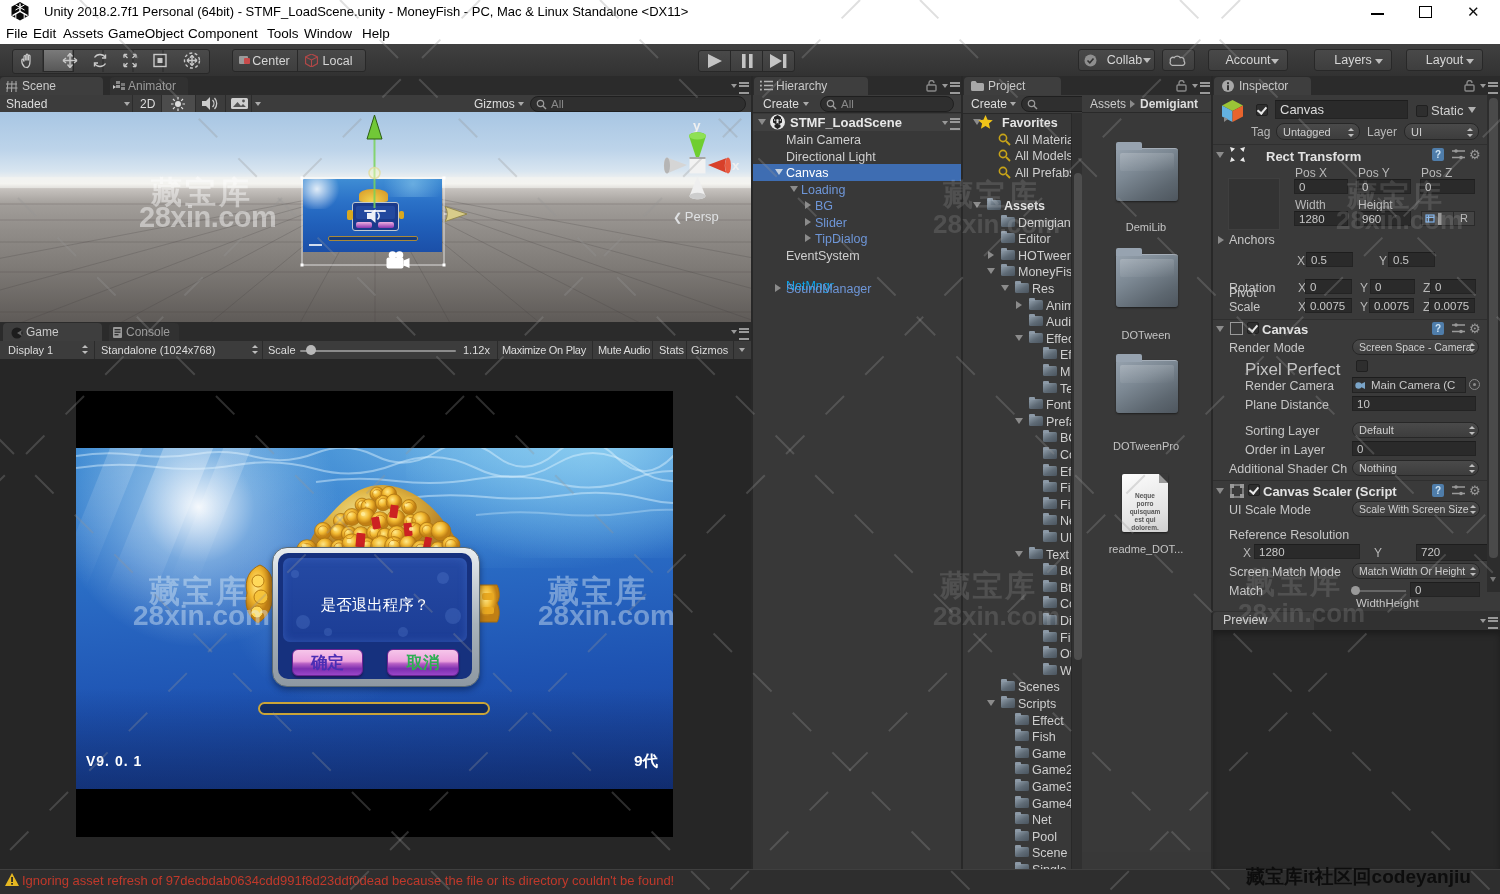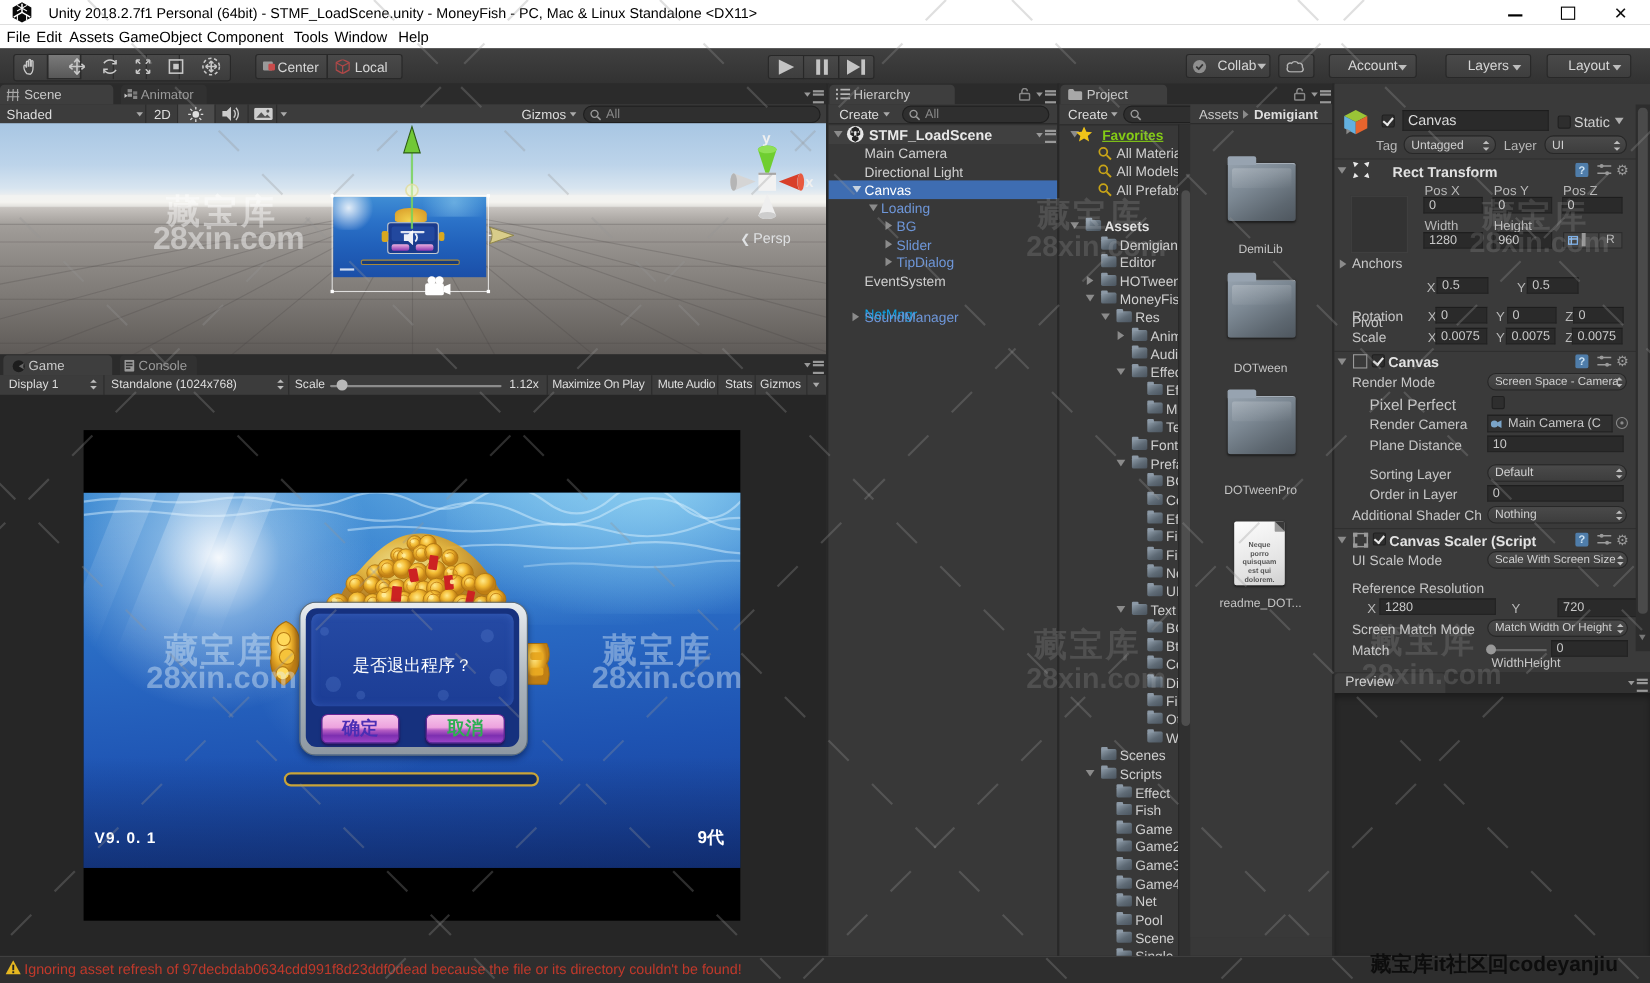--- a/index.html
+++ b/index.html
@@ -587,21 +587,21 @@
           <path d="M6.5 0 L8.3 4.1 L12.8 4.5 L9.4 7.4 L10.4 11.8 L6.5 9.5 L2.6 11.8 L3.6 7.4 L0.2 4.5 L4.7 4.1 Z" fill="#a0a0a0"></path>
         </svg>
  </div>
 
  <div class="abs" id="ptree" style="left:0;top:37px;width:108px;height:756px;overflow:hidden;font-size:12.5px;">
  <div class="row" style="top:1.0px;">
           <span class="tri-d" style="left:10px;top:5px;"></span>
           <svg class="abs" style="left:15px;top:1px;" width="15" height="14" viewBox="0 0 15 14">
             <path d="M7.5 0 L9.6 4.8 L14.8 5.2 L10.9 8.6 L12.1 13.7 L7.5 11 L2.9 13.7 L4.1 8.6 L0.2 5.2 L5.4 4.8 Z" fill="#f0c419"></path>
           </svg>
-          <span class="abs b" style="left:39px;top:1px;color:#84cc16;text-decoration:underline;">Favorites</span>
+          <span class="abs b" style="left:39px;top:1px;color:#e5e5e5;">Favorites</span>
         </div>
   <div class="row" style="top:17.6px;">
           <svg class="abs" style="left:35px;top:2px;" width="13" height="13" viewBox="0 0 13 13">
             <circle cx="5" cy="5" r="3.6" fill="none" stroke="#c8a418" stroke-width="1.6"></circle>
             <path d="M8 8 L12 12" stroke="#c8a418" stroke-width="1.8"></path>
           </svg>
           <span class="abs" style="left:52px;top:1px;color:#cfcfcf;">All Materials</span>
         </div>
   <div class="row" style="top:34.2px;">
           <svg class="abs" style="left:35px;top:2px;" width="13" height="13" viewBox="0 0 13 13">
@@ -811,20 +811,36 @@
   <div class="abs" style="left:40px;top:361px;width:46px;height:58px;background:linear-gradient(160deg,#fdfdfd,#e2e2e2 70%,#cfcfcf);border-radius:2px;box-shadow:0 1px 2px rgba(0,0,0,.5);">
     <div class="abs" style="right:0;top:0;width:0;height:0;border-left:9px solid #999;border-top:9px solid #393939;"></div>
     <div class="abs" style="left:5px;top:18px;width:36px;font-size:6.5px;font-weight:bold;color:#555;line-height:8px;text-align:center;">Neque porro quisquam est qui dolorem.</div>
   </div>
   <div class="flbl" style="left:9px;top:430px;">readme_DOT...</div>
 
  </div>
 </div>
 
 <div class="abs" id="insp" style="left:1213px;top:76px;width:287px;height:793px;background:#3a3a3a;">
+ <div class="tabbar" style="left:0;top:0;width:287px;">
+  <div class="tab" style="left:1px;width:97px;"><span style="margin-left:25px;">Inspector</span></div>
+  <svg class="abs" style="left:9px;top:4px;" width="12" height="12" viewBox="0 0 12 12">
+          <circle cx="6" cy="6" r="6" fill="#a8a8a8"></circle>
+          <rect x="5" y="2.2" width="2" height="2" fill="#333"></rect>
+          <rect x="5" y="5.2" width="2" height="5" fill="#333"></rect>
+        </svg>
+  <svg class="abs" style="left:251px;top:4px;" width="11" height="12" viewBox="0 0 11 12">
+          <rect x="1" y="5" width="9" height="6" rx="1" fill="none" stroke="#888" stroke-width="1.4"></rect>
+          <path d="M3 5 L3 3 A2.5 2.5 0 0 1 8 3" fill="none" stroke="#888" stroke-width="1.4"></path>
+        </svg>
+  <div class="abs" style="right:14px;top:8px;border-left:3.5px solid transparent;border-right:3.5px solid transparent;border-top:4.5px solid #999;"></div>
+  <div class="abs" style="right:2px;top:6px;width:10px;height:8px;border-top:2px solid #999;border-bottom:2px solid #999;">
+          <div style="margin-top:1px;height:2px;background:#999;"></div>
+        </div>
+ </div>
 
  <svg class="abs" style="left:7px;top:23px;" width="25" height="25" viewBox="0 0 25 25">
   <path d="M12.5 1 L23 6.5 L12.5 12 L2 6.5 Z" fill="#9ac437"></path>
   <path d="M2 6.5 L12.5 12 L12.5 23 L2 17.5 Z" fill="#63b1e0"></path>
   <path d="M23 6.5 L12.5 12 L12.5 23 L23 17.5 Z" fill="#e8642d"></path>
   <path d="M4 18 L8 20 L4 23 Z" fill="#8a8a8a"></path>
  </svg>
  <div class="cb on" style="left:43px;top:28px;"></div>
  <div class="fld" style="left:62px;top:24px;width:133px;height:19px;font-size:13px;line-height:16px;color:#dcdcdc;">Canvas</div>
  <div class="cb" style="left:203px;top:29px;"></div>
@@ -910,21 +926,21 @@
  <svg class="abs" style="left:239px;top:247px;" width="13" height="11" viewBox="0 0 13 11">
         <g stroke="#9a9a9a" stroke-width="1.4">
           <path d="M0 2 L13 2 M0 8.5 L13 8.5"></path>
         </g>
         <circle cx="4" cy="2" r="1.8" fill="#9a9a9a"></circle>
         <circle cx="9" cy="8.5" r="1.8" fill="#9a9a9a"></circle>
       </svg>
  <span class="gear" style="left:256px;top:245px;">⚙</span>
  <span class="lbl" style="left:16px;top:265px;font-size:12.5px;color:#c6c6c6;">Render Mode</span>
  <div class="dd" style="left:139px;top:263px;width:127px;height:16px;line-height:14px;font-size:10.5px;">Screen Space - Camera<span class="udar" style="right:3px;top:3px;"></span></div>
- <span class="lbl" style="left:32px;top:284px;font-size:14px;color:#c6c6c6;">Pixel Perfect</span>
+ <span class="lbl" style="left:32px;top:284px;font-size:17px;color:#c6c6c6;">Pixel Perfect</span>
  <div class="cb" style="left:143px;top:284px;"></div>
  <span class="lbl" style="left:32px;top:303px;font-size:12.5px;color:#c6c6c6;">Render Camera</span>
  <div class="fld" style="left:139px;top:301px;width:114px;height:16px;background:#303030;"><svg class="abs" style="left:2px;top:3px;" width="11" height="9" viewBox="0 0 11 9">
           <circle cx="3.5" cy="4.5" r="3.2" fill="#7aa4c8"></circle>
           <path d="M6 3 L10 1 L10 8 L6 6 Z" fill="#7aa4c8"></path>
         </svg><span style="margin-left:14px;">Main Camera (C</span></div>
  <div class="abs" style="left:256px;top:303px;width:11px;height:11px;border-radius:50%;border:1.5px solid #8a8a8a;box-sizing:border-box;">
         <div class="abs" style="left:2.5px;top:2.5px;width:3px;height:3px;border-radius:50%;background:#8a8a8a;"></div>
       </div>
  <span class="lbl" style="left:32px;top:322px;font-size:12.5px;color:#c6c6c6;">Plane Distance</span>

